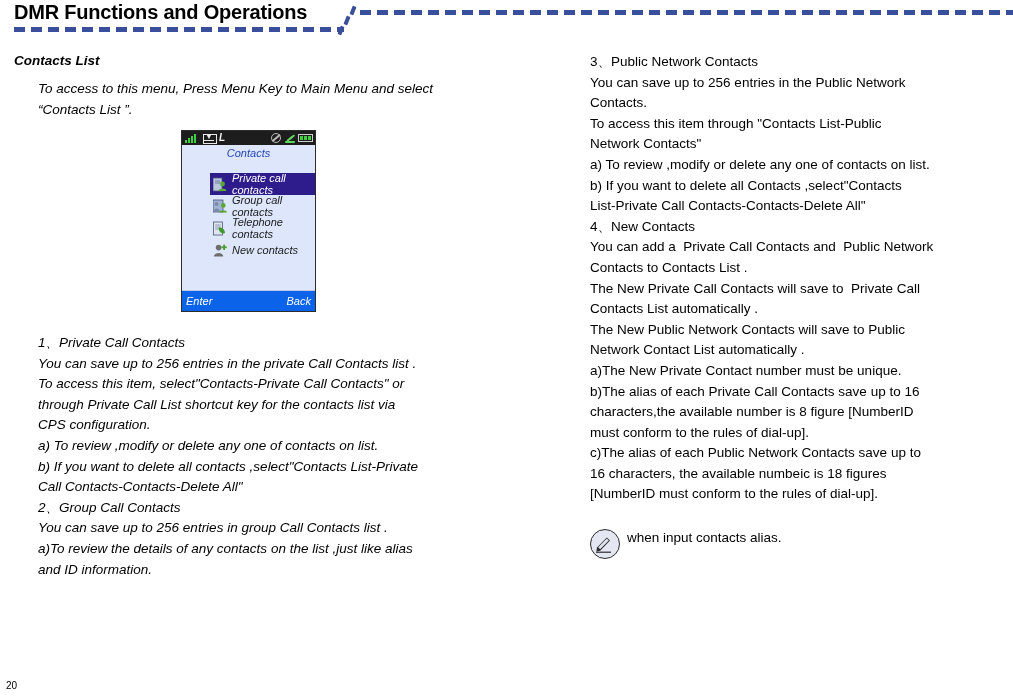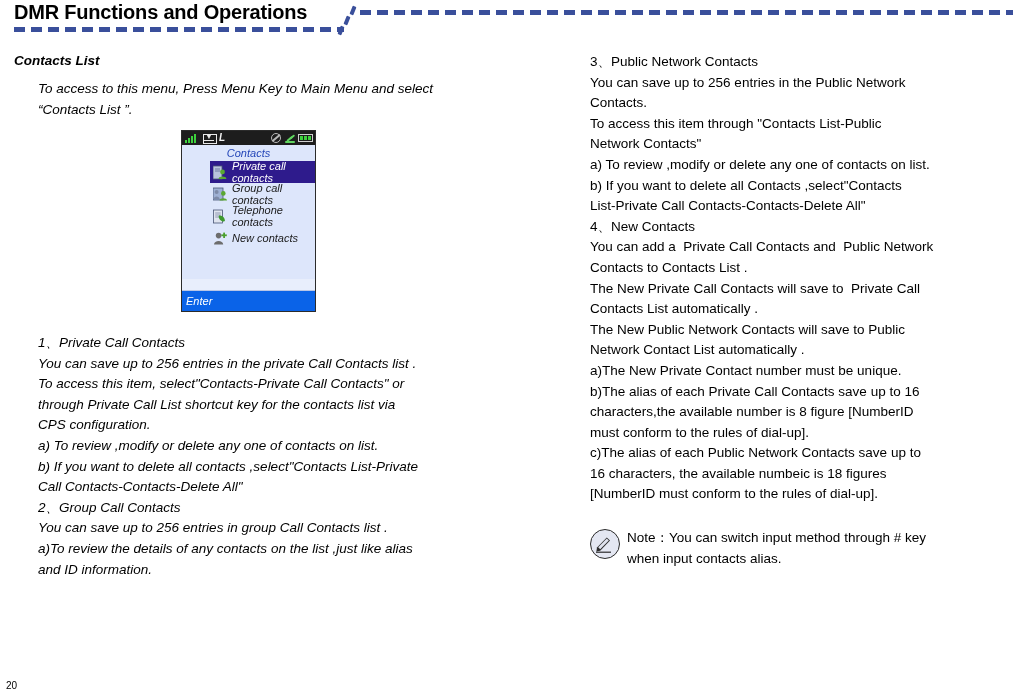--- a/index.html
+++ b/index.html
@@ -195,21 +195,21 @@
     box-sizing: border-box;
     display: flex; align-items: center; gap: 1px;
     padding: 1px;
   }
   .batt-icon i {
     display: block;
     width: 3px; height: 100%;
     background: #3dd13d;
   }
   .ps-title {
-    height: 15px;
+    height: 27px;
     background: #dde6fb;
     color: #2446b8;
     font-size: 11px;
     line-height: 17px;
     text-align: center;
   }
   .ps-list {
     background: #dde6fb;
     height: 118px;
     padding-top: 1px;
@@ -235,21 +235,20 @@
   }
   .ps-footer {
     position: absolute;
     left: 0; bottom: 0;
     width: 100%;
     height: 20px;
     background: #0a63e8;
     color: #ffffff;
     font-size: 11px;
     line-height: 20px;
-    padding-left: 44px;
   }
   .ps-footer .lft { position: absolute; left: 4px; }
   .ps-footer .rgt { position: absolute; right: 4px; }
   .ps-divider {
     position: absolute;
     left: 0; bottom: 20px;
     width: 100%;
     height: 1px;
     background: #b9c6e6;
   }
@@ -439,19 +438,18 @@
 
   <div class="note">
     <span class="note-icon">
       <svg width="24" height="24" viewBox="0 0 24 24" style="position:absolute; left:1px; top:1px;">
         <path d="M5 16.6 L14.8 6.4 L18 9.6 L8.2 19.8 L4.4 20.6 Z" fill="#2b2b2b"></path>
         <path d="M6.2 16.2 L14.8 7.6 L16.8 9.6 L8.2 18.2 Z" fill="#dfe2ee"></path>
         <line x1="4" y1="21.2" x2="19" y2="21.2" stroke="#2b2b2b" stroke-width="1.2"></line>
       </svg>
     </span>
     <span class="note-text">
-      <div>Note：You can switch input method through # key</div>
       <div>when input contacts alias.</div>
     </span>
   </div>
 </div>
 
 <div class="page-number">20</div>
 
 </body></html>

